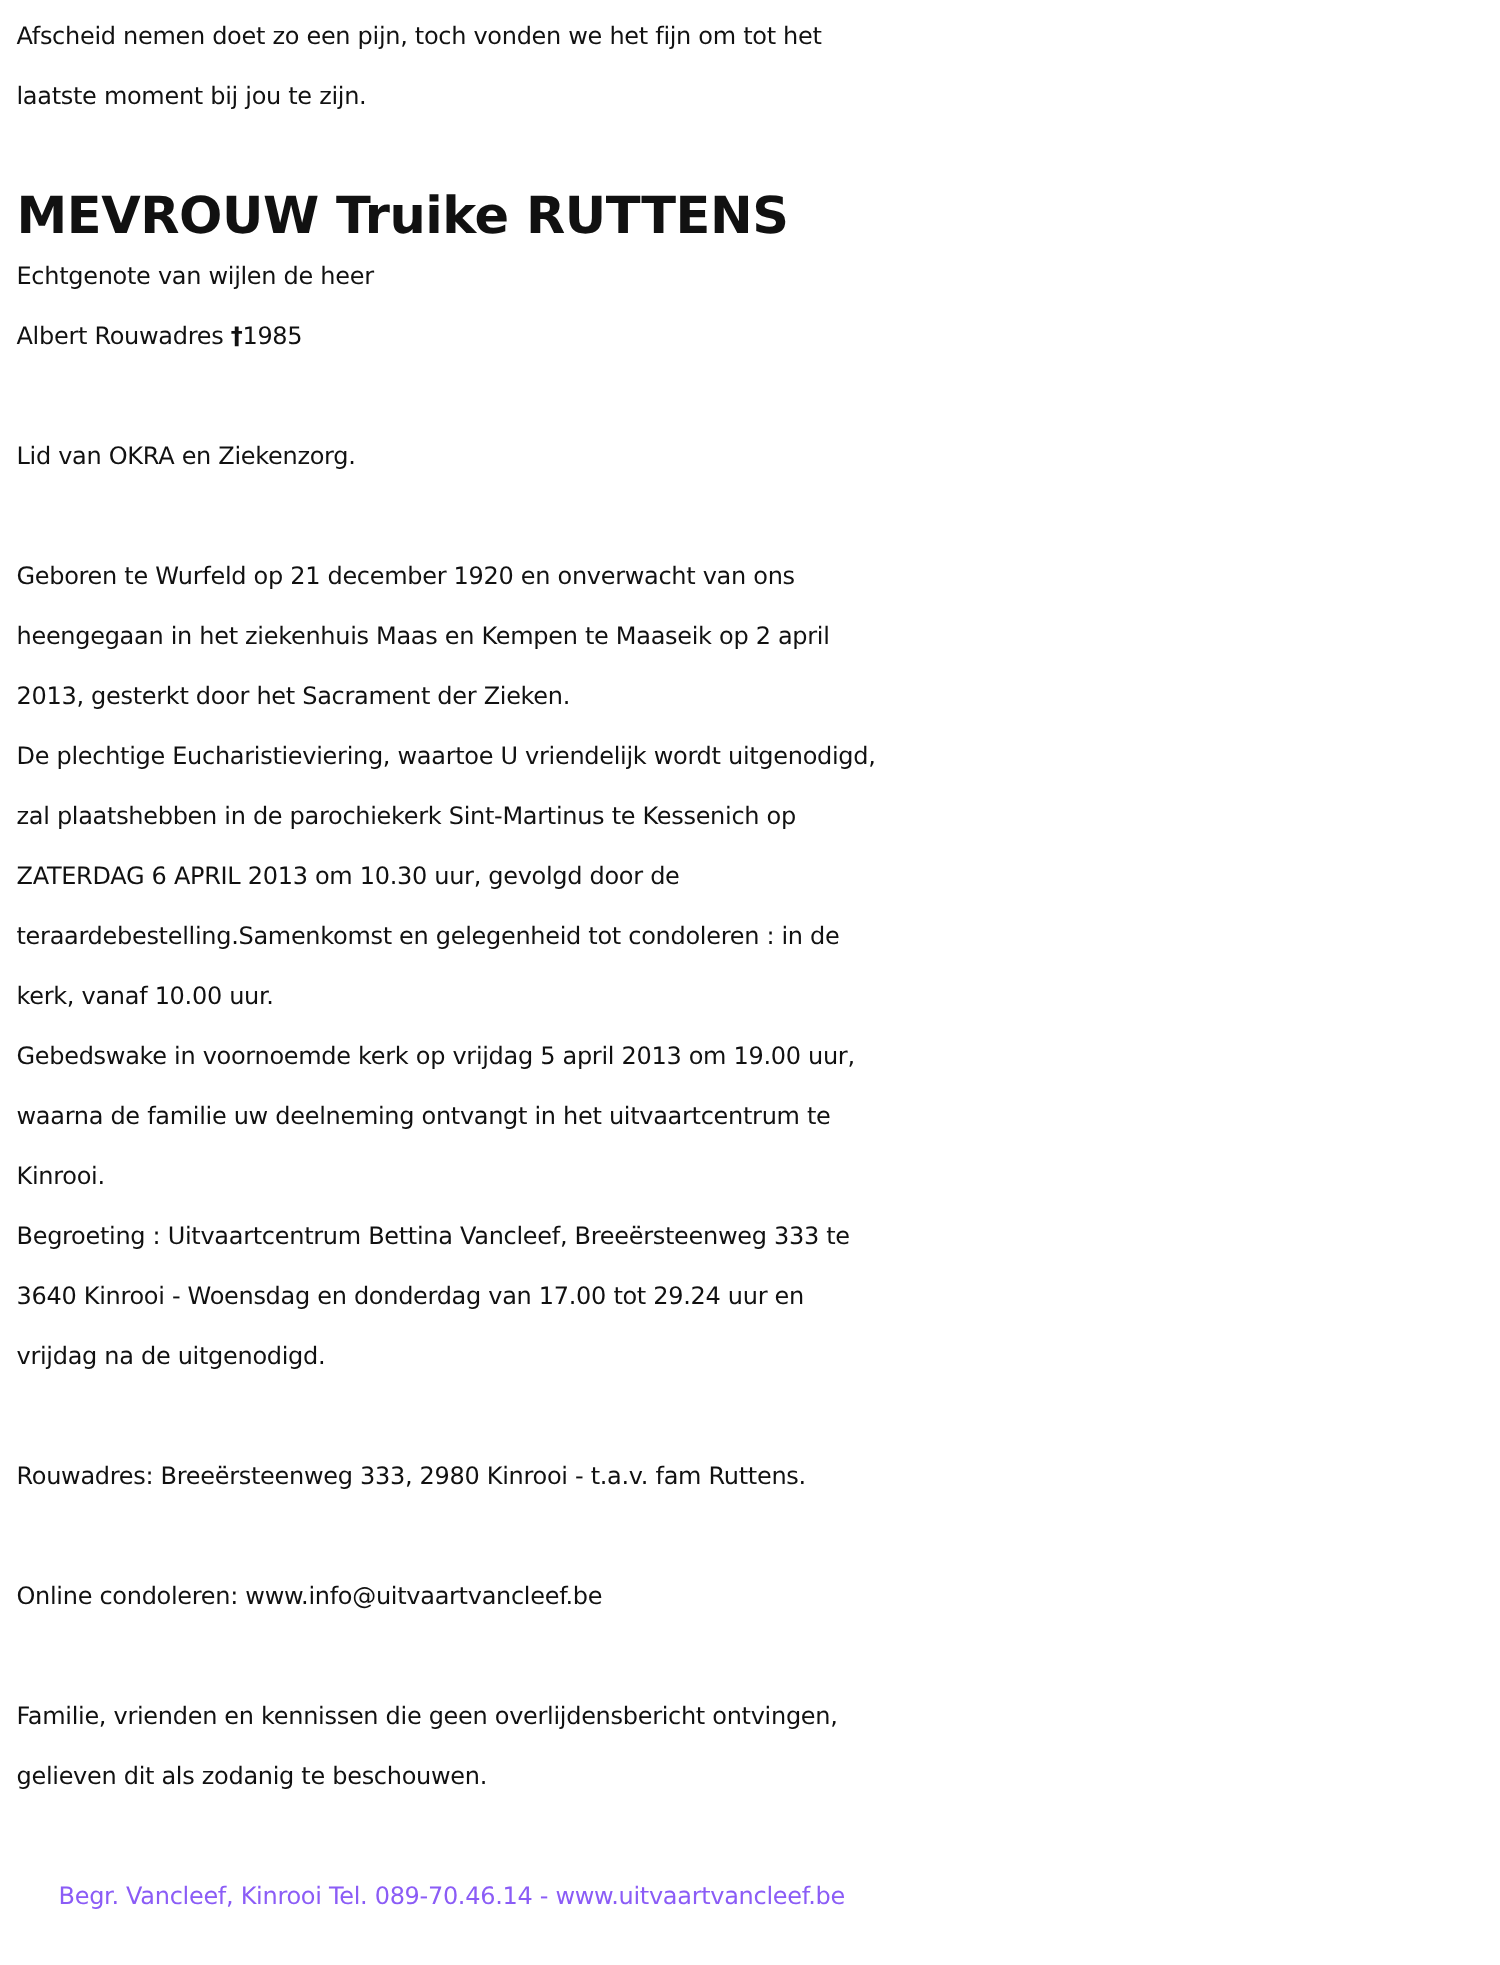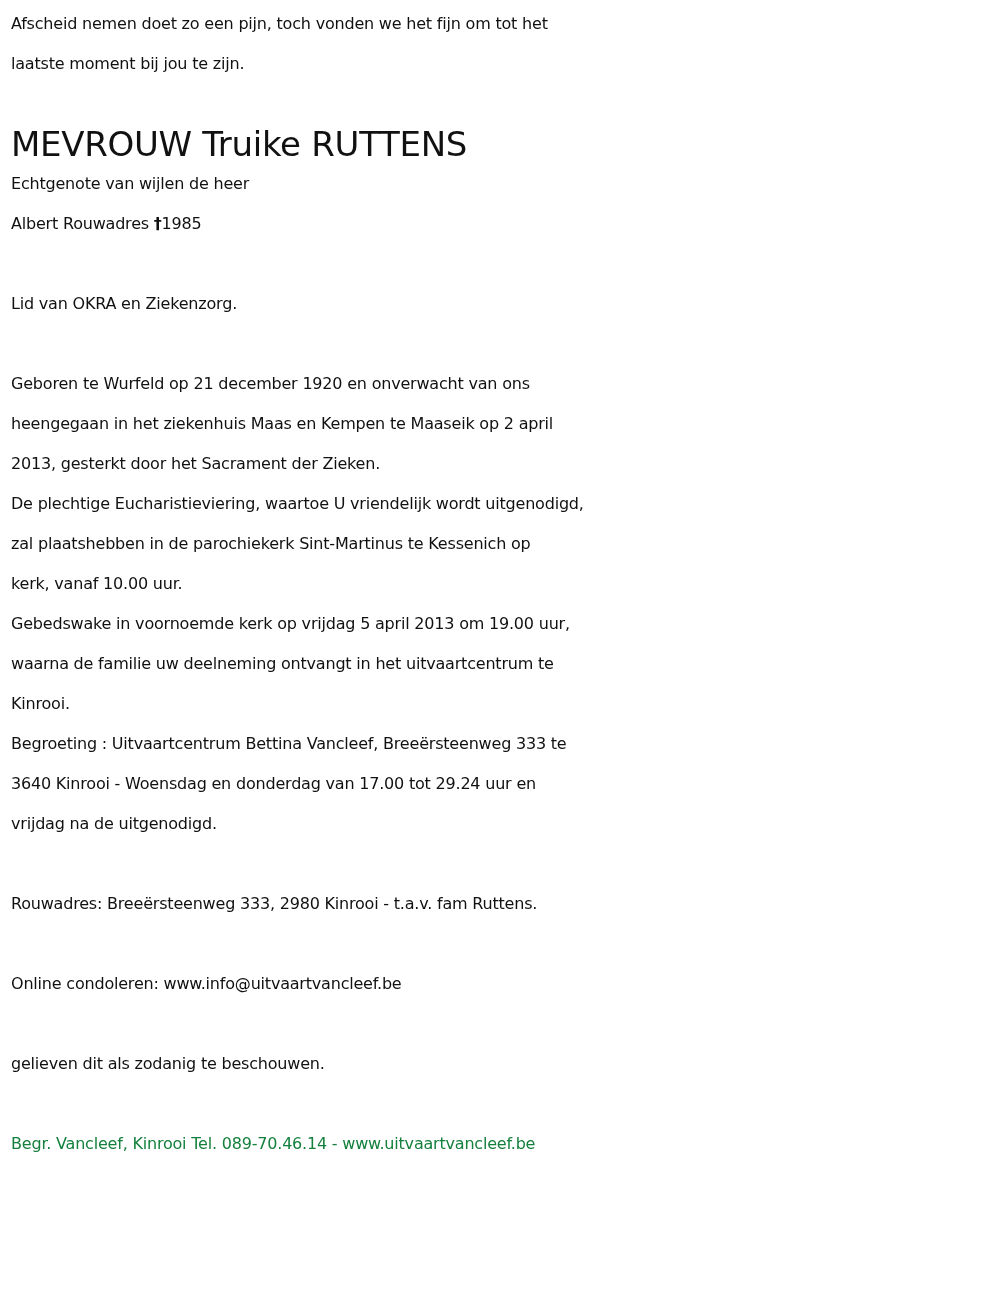--- a/index.html
+++ b/index.html
@@ -3,25 +3,25 @@
   <meta charset="utf-8">
   <style>
     html, body { margin: 0; padding: 0; background: #ffffff; }
     body {
       width: 1000px; height: 1310px; overflow: hidden;
       font-family: "DejaVu Sans", sans-serif;
       color: #111111;
     }
     .page { position: relative; padding: 4px 10px 0 11px; }
     .line { font-size: 16px; line-height: 40px; white-space: nowrap; letter-spacing: -0.2px; }
-    .title { font-size: 34px; font-weight: normal; line-height: 40px; margin-top: 40px; letter-spacing: -0.3px; white-space: nowrap; }
+    .title { font-size: 34px; font-weight: bold; line-height: 40px; margin-top: 40px; letter-spacing: -0.3px; white-space: nowrap; }
     .block { margin: 0; }
     .gap { height: 40px; }
     .cross { font-weight: bold; }
-    .footer { color: #15803d; }
+    .footer { color: #8b5cf6; margin-left: 28px; }
   </style>
 </head>
 <body>
 
 <div class="page">
 
   <div class="block">
     <div class="line">Afscheid nemen doet zo een pijn, toch vonden we het fijn om tot het</div>
     <div class="line">laatste moment bij jou te zijn.</div>
   </div>
@@ -36,34 +36,37 @@
   <div class="gap"></div>
   <div class="line">Lid van OKRA en Ziekenzorg.</div>
   <div class="gap"></div>
 
   <div class="block">
     <div class="line">Geboren te Wurfeld op 21 december 1920 en onverwacht van ons</div>
     <div class="line">heengegaan in het ziekenhuis Maas en Kempen te Maaseik op 2 april</div>
     <div class="line">2013, gesterkt door het Sacrament der Zieken.</div>
     <div class="line">De plechtige Eucharistieviering, waartoe U vriendelijk wordt uitgenodigd,</div>
     <div class="line">zal plaatshebben in de parochiekerk Sint-Martinus te Kessenich op</div>
+    <div class="line">ZATERDAG 6 APRIL 2013 om 10.30 uur, gevolgd door de</div>
+    <div class="line">teraardebestelling.Samenkomst en gelegenheid tot condoleren : in de</div>
     <div class="line">kerk, vanaf 10.00 uur.</div>
     <div class="line">Gebedswake in voornoemde kerk op vrijdag 5 april 2013 om 19.00 uur,</div>
     <div class="line">waarna de familie uw deelneming ontvangt in het uitvaartcentrum te</div>
     <div class="line">Kinrooi.</div>
     <div class="line">Begroeting : Uitvaartcentrum Bettina Vancleef, Breeërsteenweg 333 te</div>
     <div class="line">3640 Kinrooi - Woensdag en donderdag van 17.00 tot 29.24 uur en</div>
     <div class="line">vrijdag na de uitgenodigd.</div>
   </div>
 
   <div class="gap"></div>
   <div class="line">Rouwadres: Breeërsteenweg 333, 2980 Kinrooi - t.a.v. fam Ruttens.</div>
   <div class="gap"></div>
   <div class="line">Online condoleren: www.info@uitvaartvancleef.be</div>
   <div class="gap"></div>
 
   <div class="block">
+    <div class="line">Familie, vrienden en kennissen die geen overlijdensbericht ontvingen,</div>
     <div class="line">gelieven dit als zodanig te beschouwen.</div>
   </div>
 
   <div class="gap"></div>
   <div class="line footer">Begr. Vancleef, Kinrooi Tel. 089-70.46.14 - www.uitvaartvancleef.be</div>
 </div>
 
 </body></html>

